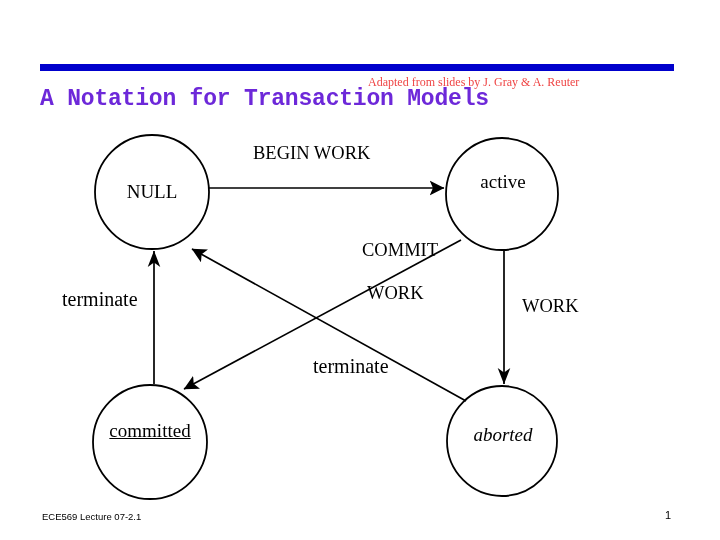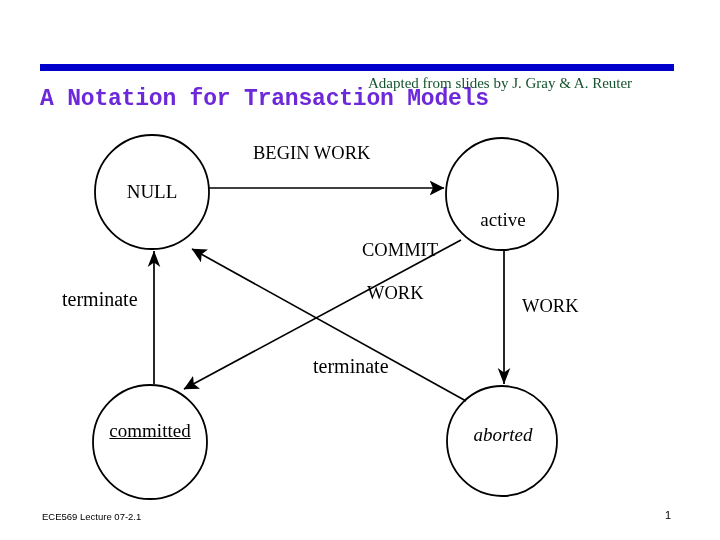--- a/index.html
+++ b/index.html
@@ -35,22 +35,22 @@
     top: 64px;
     width: 634px;
     height: 7px;
     background: #0000CC;
   }
   #subtitle-text {
     position: absolute;
     left: 368px;
     top: 75px;
     font-family: "Liberation Serif", serif;
-    font-size: 15px;
-    color: #14532d;
+    font-size: 12px;
+    color: #ef4444;
     white-space: nowrap;
   }
   
   #diagram {
     position: absolute;
     left: 0;
     top: 0;
     width: 720px;
     height: 540px;
   }
@@ -120,21 +120,21 @@
     <line x1="504" y1="250" x2="504" y2="384" stroke="#000000" stroke-width="1.7" marker-end="url(#arrowSlim)"></line>
 
     <line x1="154" y1="384" x2="154" y2="251" stroke="#000000" stroke-width="1.7" marker-end="url(#arrowSlim)"></line>
 
     <line x1="461" y1="240" x2="184" y2="389" stroke="#000000" stroke-width="1.7" marker-end="url(#arrowFat)"></line>
 
     <line x1="466" y1="401" x2="192" y2="249" stroke="#000000" stroke-width="1.7" marker-end="url(#arrowFat)"></line>
   </svg>
 
   <div class="state-label" style="left:152px; top:192px;">NULL</div>
-  <div class="state-label" style="left:503px; top:182px;margin-top:38px;">active</div>
+  <div class="state-label" style="left:503px; top:182px;">active</div>
   <div class="state-label" style="left:150px; top:431px;text-decoration:underline;">committed</div>
   <div class="state-label" style="left:503px; top:435px;font-style:italic;">aborted</div>
 
   <div class="edge-label caps" style="left:362px; top:240px;">COMMIT</div>
 
   <div class="edge-label caps" style="left:253px; top:143px;">BEGIN WORK</div>
   <div class="edge-label caps" style="left:367px; top:283px;">WORK</div>
 
   <div class="edge-label caps" style="left:522px; top:296px;">WORK</div>
 

